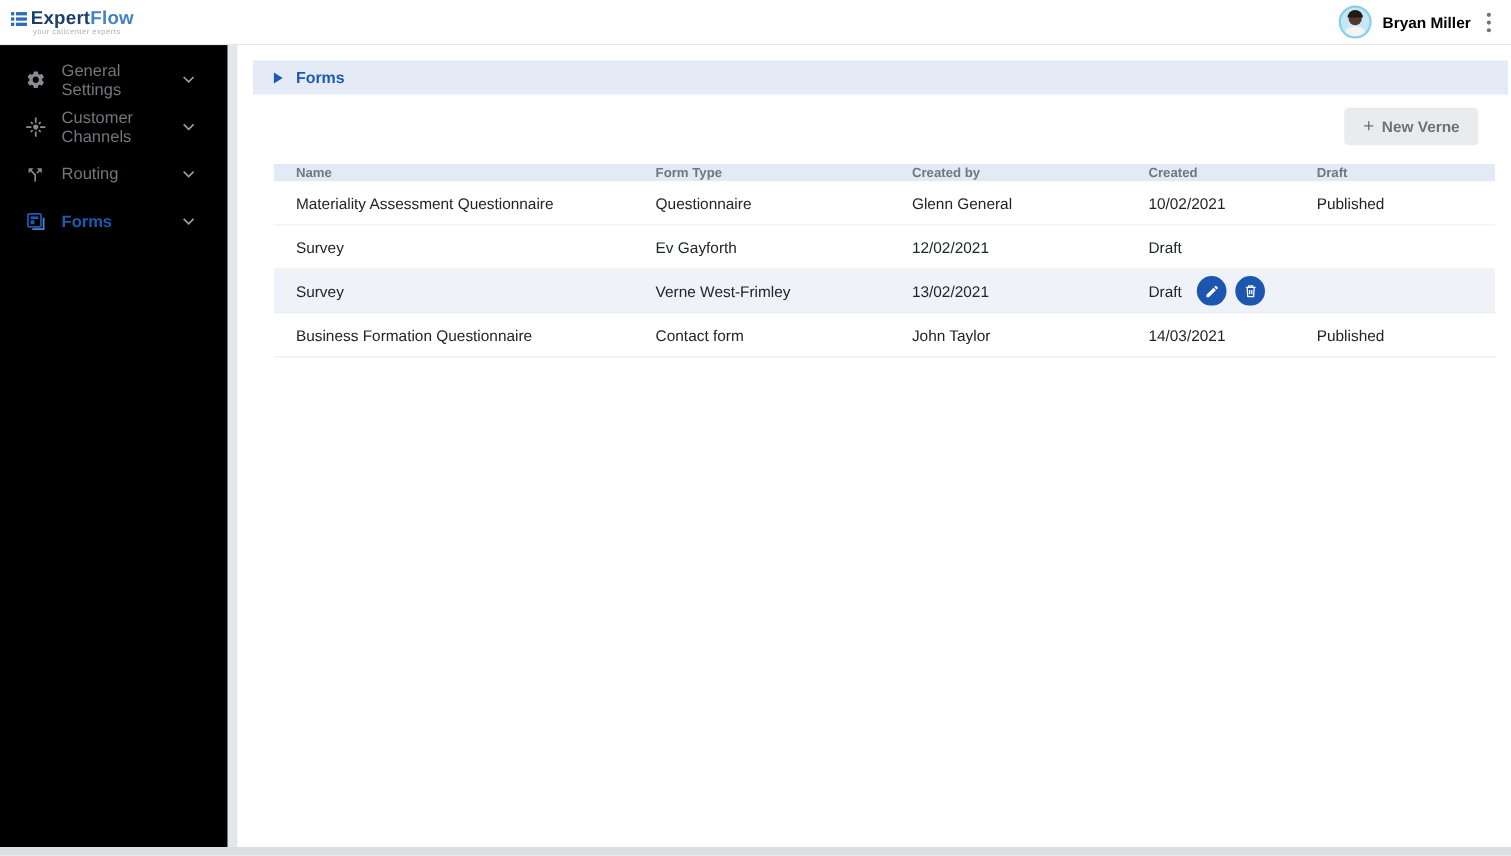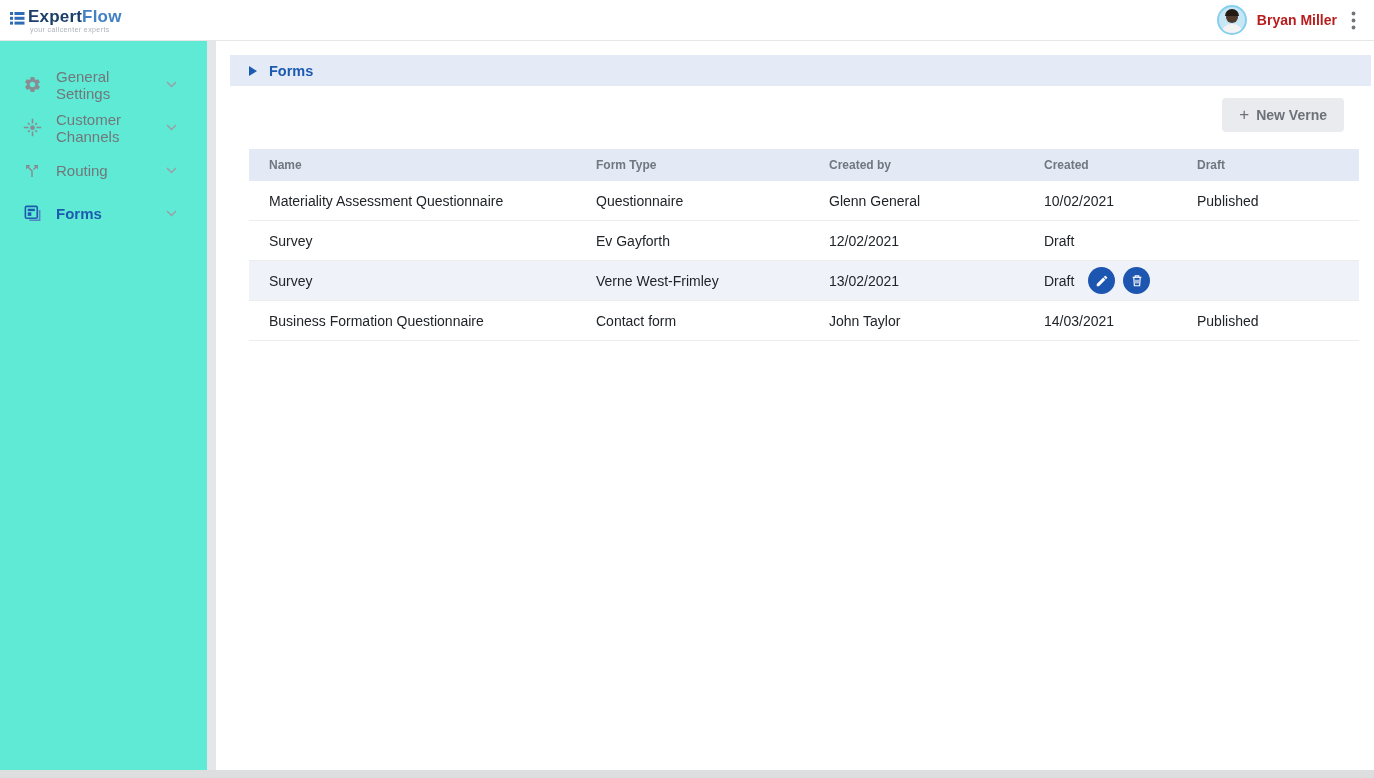--- a/index.html
+++ b/index.html
@@ -24,27 +24,27 @@
 
   .user-area { display: flex; align-items: center; gap: 10px; }
   .avatar {
     width: 30px; height: 30px; border-radius: 50%;
     border: 2px solid #85d0ee; background: #c6e7f3;
     position: relative; overflow: hidden; cursor: pointer;
   }
   .avatar .head { position: absolute; width: 12px; height: 12px; border-radius: 50%; background: #4f382c; left: 7px; top: 4px; }
   .avatar .hair { position: absolute; width: 14px; height: 7px; border-radius: 7px 7px 0 0; background: #241a14; left: 6px; top: 2px; }
   .avatar .body { position: absolute; width: 22px; height: 12px; border-radius: 10px 10px 0 0; background: #f3f3f3; left: 2px; top: 17px; }
-  .user-name { color: #b91c1c; font-size: 14px; font-weight: bold; cursor: pointer; }
+  .user-name { color: #000000; font-size: 14px; font-weight: bold; cursor: pointer; }
   .kebab { padding: 2px 4px; cursor: pointer; display: flex; }
 
   
   .body-row { flex: 1 1 auto; display: flex; min-height: 0; }
 
-  .sidebar { width: 207px; flex: 0 0 207px; background: #5eead4; padding-top: 22px; }
+  .sidebar { width: 207px; flex: 0 0 207px; background: #000000; padding-top: 10px; }
   .side-item {
     height: 43px; display: flex; align-items: center;
     padding-left: 22px; cursor: pointer;
     color: #72777c; font-size: 15px;
   }
   .side-item .s-icon { width: 20px; height: 20px; margin-right: 14px; display: flex; align-items: center; justify-content: center; }
   .side-item .s-label { flex: 1; }
   .side-item .s-chevron { margin-right: 30px; display: flex; }
   .side-item.active { color: #1d5bb0; font-weight: bold; }
 
@@ -65,21 +65,21 @@
   .new-form-btn {
     height: 34px; padding: 0 17px; background: #e9ebef; border: none; border-radius: 4px;
     color: #6d7278; font-size: 14px; font-weight: bold; font-family: inherit;
     display: flex; align-items: center; gap: 7px; cursor: pointer;
   }
   .new-form-btn .plus { font-size: 17px; font-weight: normal; }
 
   .forms-table { margin: 17px 16px 0 33px; width: 1110px; }
   .t-header {
     display: grid; grid-template-columns: 327px 233px 215px 153px 1fr;
-    background: #e3eaf6; height: 32px; align-items: center;
+    background: #e3eaf6; height: 16px; align-items: center;
     color: #70777e; font-size: 12px; font-weight: bold;
   }
   .t-row {
     display: grid; grid-template-columns: 327px 233px 215px 153px 1fr;
     background: #ffffff; height: 40px; align-items: center;
     border-bottom: 1px solid #ececec; font-size: 14px; color: #212529;
     cursor: pointer;
   }
   .t-row.highlight { background: #eff3f9; }
   .cell { padding-left: 20px; white-space: nowrap; overflow: hidden; }

